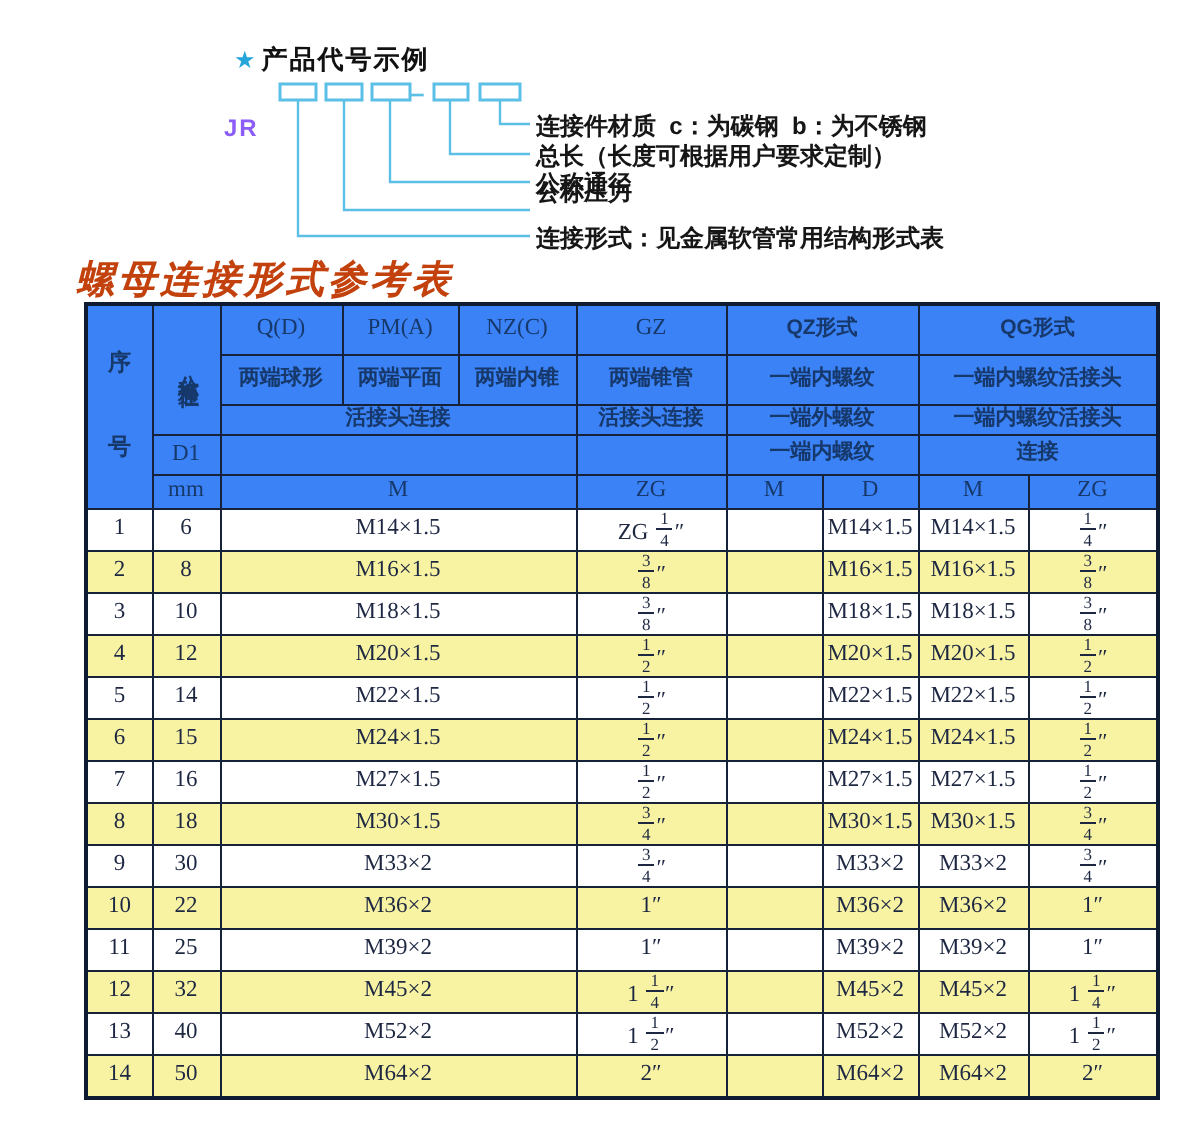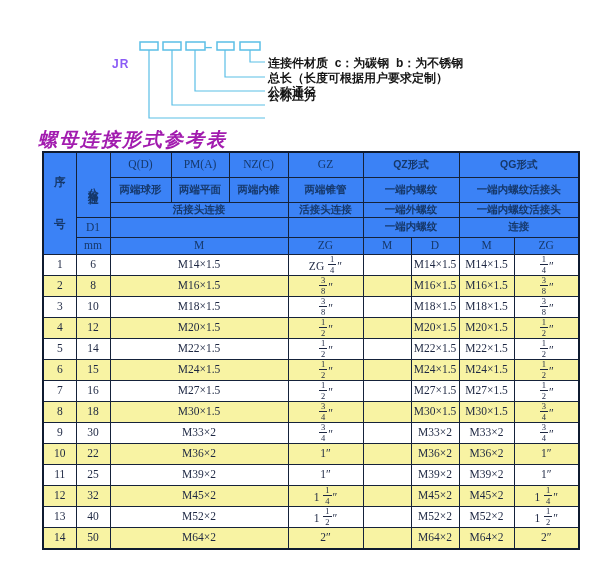--- a/index.html
+++ b/index.html
@@ -12,21 +12,21 @@
               letter-spacing:1px;white-space:pre;}
   .code-title .star{color:#26a5da;font-weight:normal;margin-right:2px;font-size:12px;}
   .code-prefix{position:absolute;left:112px;top:38px;font-size:12px;font-weight:bold;color:#8b5cf6;
                letter-spacing:1px;margin-top:19px;}
   .code-sep{position:absolute;left:205px;top:39px;color:#5bbfe6;font-weight:bold;font-size:13px;}
   .diagram-label{position:absolute;left:268px;font-size:12px;font-weight:bold;color:#161616;
                  white-space:pre;line-height:14px;}
 
   
   .table-title{position:absolute;left:38px;top:127px;font-size:19px;font-weight:bold;
-               font-style:italic;color:#a21caf;letter-spacing:2px;
+               font-style:italic;color:#c2410c;letter-spacing:2px;
                font-family:"Liberation Serif",serif;}
 
   
   table.ref{position:absolute;left:42px;top:151px;border-collapse:collapse;table-layout:fixed;
             width:537px;border:2.5px solid #0f1b30;}
   table.ref th,table.ref td{border:1px solid #15223a;text-align:center;vertical-align:middle;
             padding:0;overflow:hidden;}
   thead th{background:#3b82f6;color:#16386a;font-weight:bold;font-size:10.5px;line-height:1.1;}
   thead th.lat{font-family:"Liberation Serif",serif;font-size:11.5px;font-weight:normal;}
   tbody td{font-family:"Liberation Serif",serif;font-size:11.5px;color:#1d2742;height:20px;
@@ -56,27 +56,29 @@
     </g>
     <g stroke="#5bbfe6" stroke-width="1.2" fill="none">
       <path d="M250,50 V62 H265"></path>
       <path d="M225,50 V77 H265"></path>
       <path d="M195,50 V91 H265"></path>
       <path d="M172,50 V105 H265"></path>
       <path d="M149,50 V118 H265"></path>
     </g>
   </svg>
 
+  <div class="code-title"><span class="star">★</span><span>产品代号示例</span></div>
   <div class="code-prefix">JR</div>
   <div class="code-sep">–</div>
 
   <div class="diagram-label" style="top:71px">总长（长度可根据用户要求定制）</div>
   <div class="diagram-label" style="top:56px">连接件材质  c：为碳钢  b：为不锈钢</div>
   <div class="diagram-label" style="top:85px">公称通径</div>
   <div class="diagram-label" style="top:89px">公称压力</div>
+  <div class="diagram-label" style="top:112px">连接形式：见金属软管常用结构形式表</div>
 
   <div class="table-title">螺母连接形式参考表</div>
 
   <table class="ref">
     <colgroup>
       <col style="width:33px">
         <col style="width:34px">
         <col style="width:61px">
         <col style="width:58px">
       <col style="width:59px">

